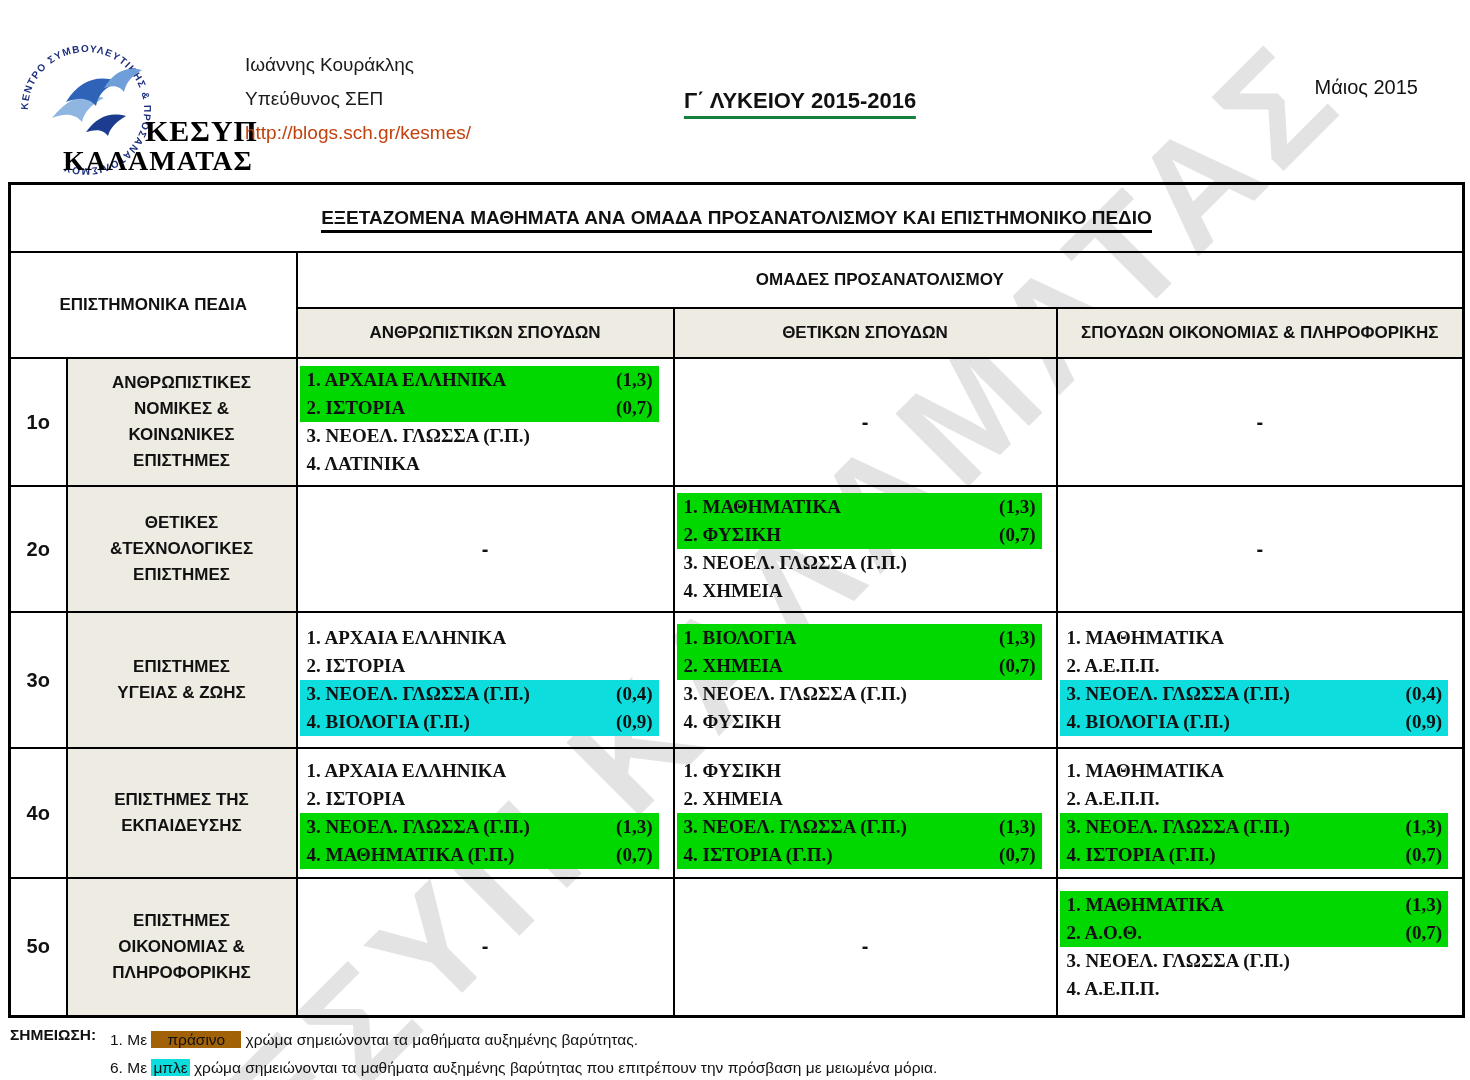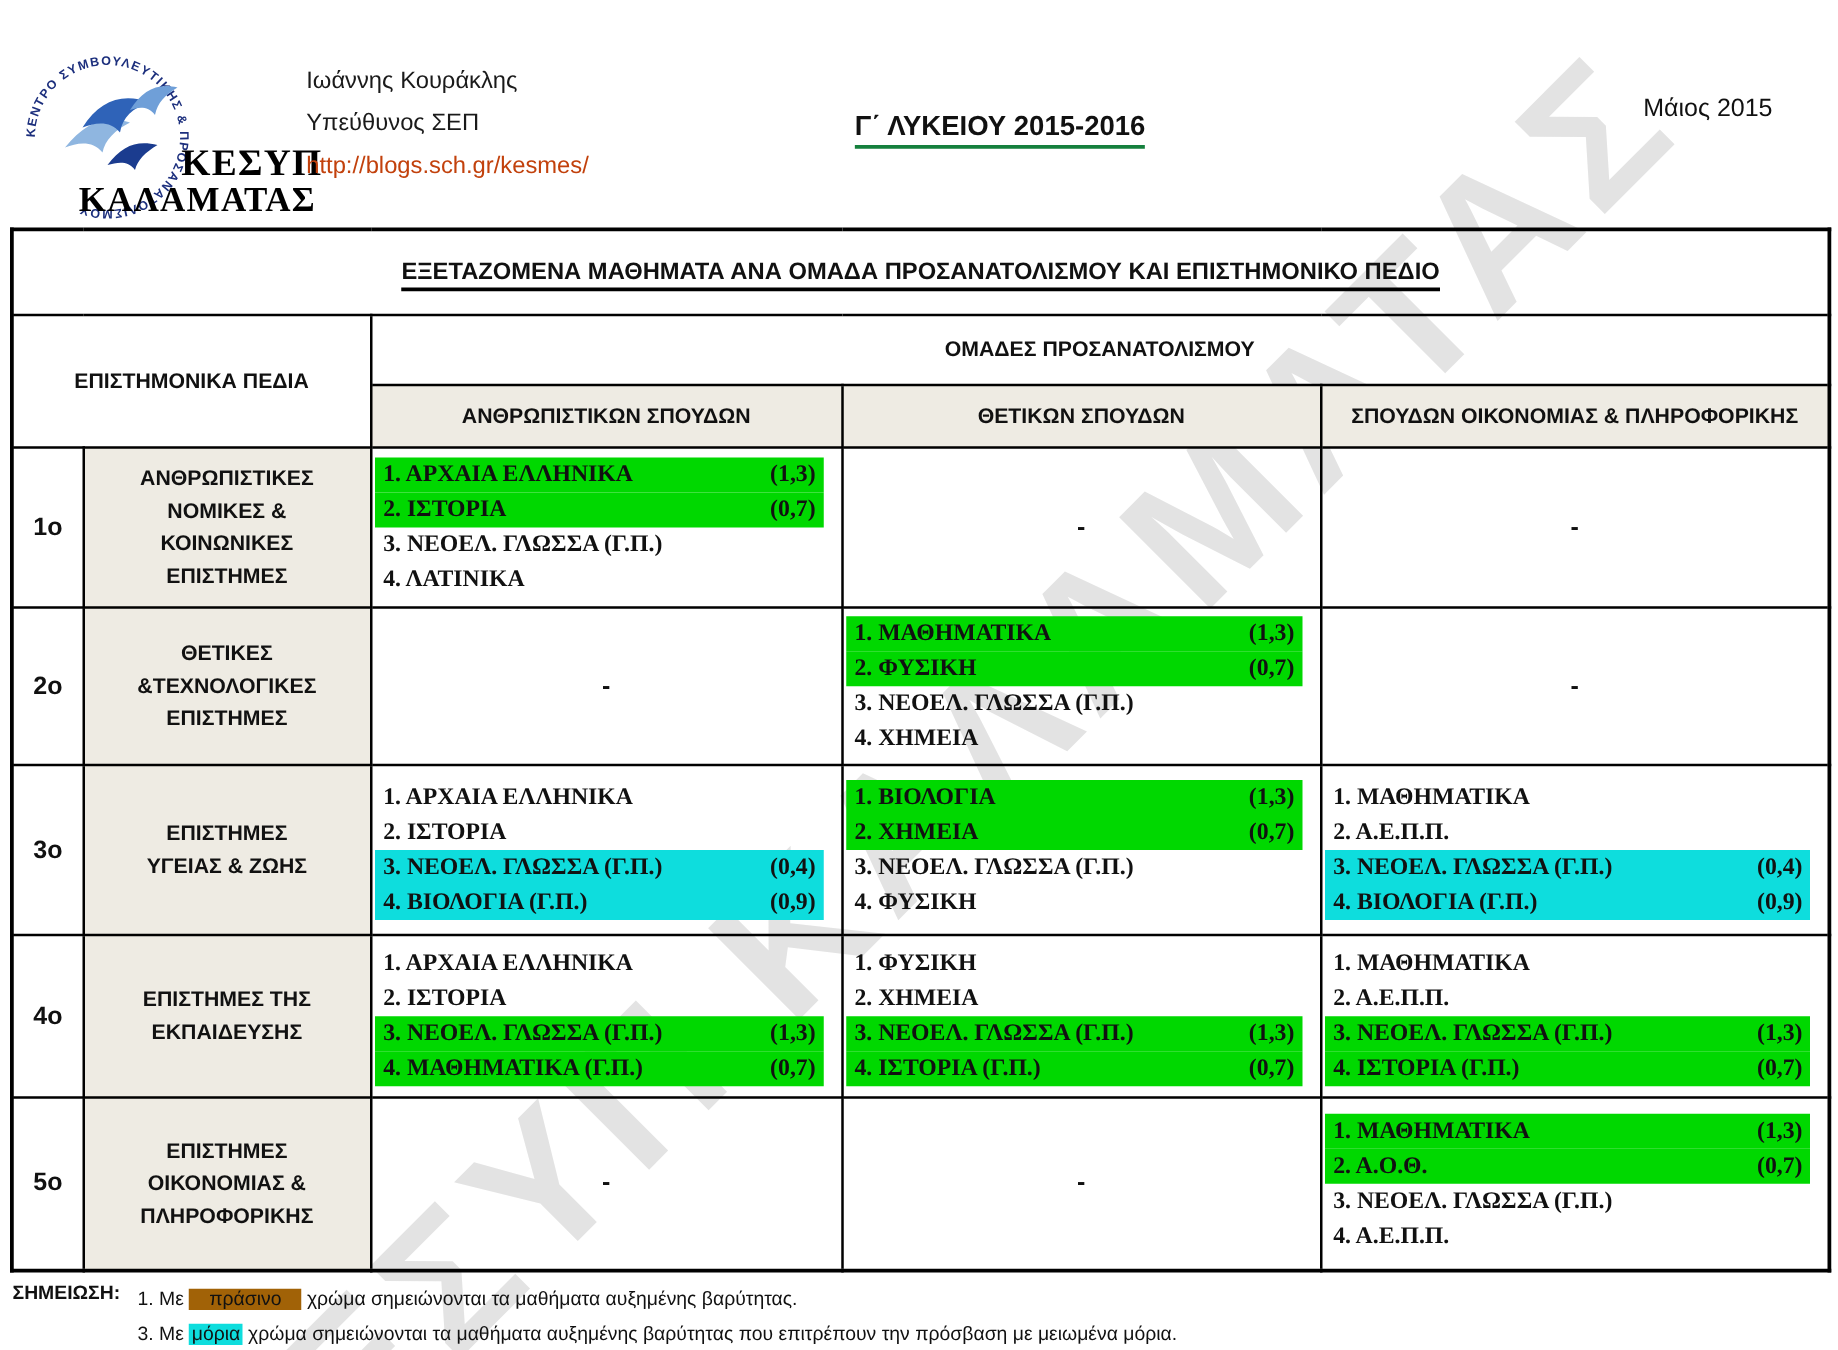--- a/index.html
+++ b/index.html
@@ -309,15 +309,15 @@
           </td>
         </tr>
       </tbody>
   </table>
 </div>
 
 <div class="notes">
   <span class="notes-label">ΣΗΜΕΙΩΣΗ:</span>
   <div class="notes-items" id="notes-items">
       <div class="note-line"><span>1. Με </span><span class="kw-green">πράσινο</span><span> χρώμα σημειώνονται τα μαθήματα αυξημένης βαρύτητας.</span></div>
-      <div class="note-line"><span>3. Με </span><span class="kw-cyan">μόρια</span><span> χρώμα σημειώνονται τα μαθήματα αυξημένης βαρύτητας που επιτρέπουν την πρόσβαση με μειωμένα μόρια.</span></div>
+      <div class="note-line"><span>6. Με </span><span class="kw-cyan">μπλε</span><span> χρώμα σημειώνονται τα μαθήματα αυξημένης βαρύτητας που επιτρέπουν την πρόσβαση με μειωμένα μόρια.</span></div>
     </div>
 </div>
 
 </body></html>

